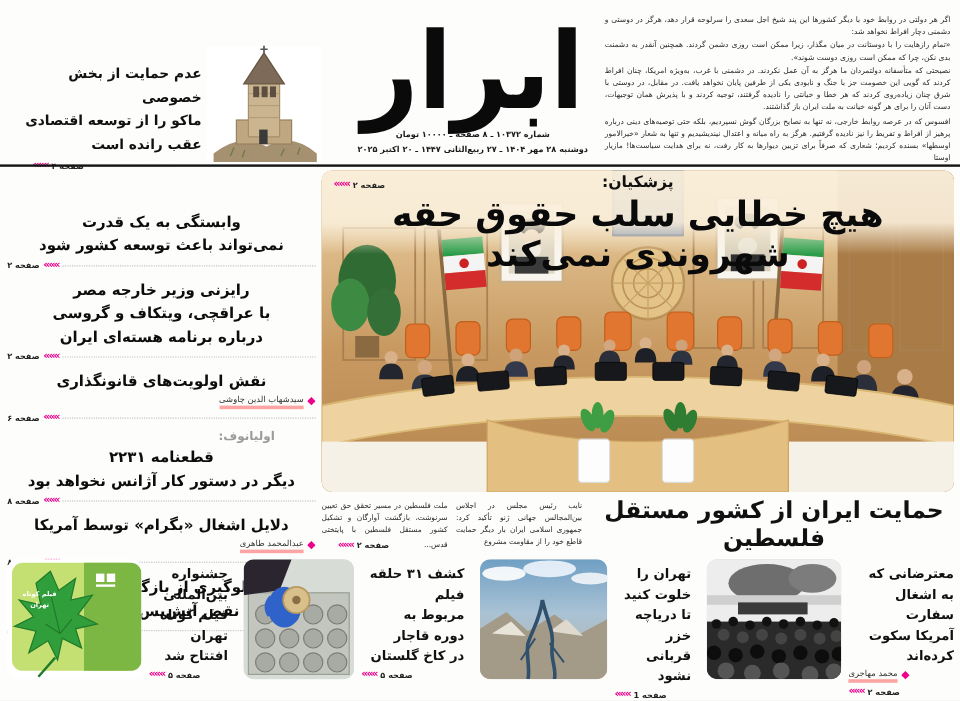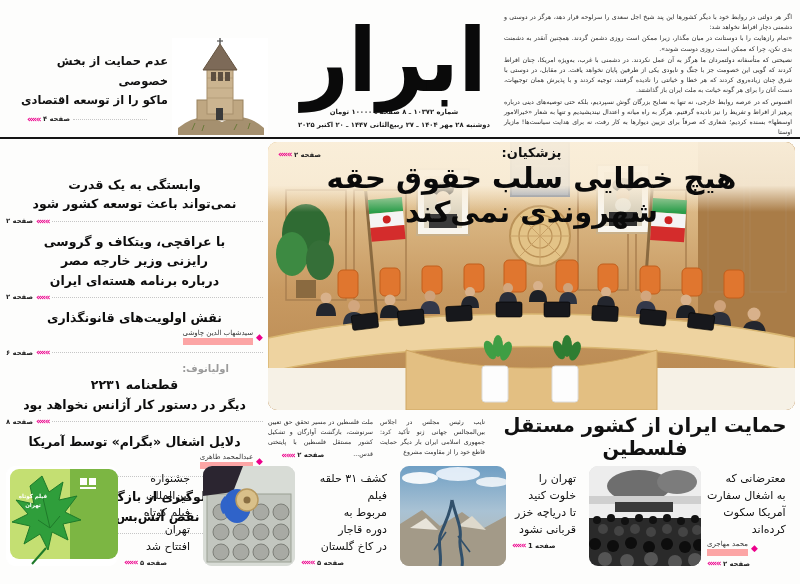--- a/index.html
+++ b/index.html
@@ -22,21 +22,21 @@
   .church-fig{width:96px;height:97px;flex:none;}
 
   
   .footer-row{display:flex;align-items:center;gap:3px;direction:ltr;margin-top:3px;}
   .chev{color:#ec008c;font-weight:bold;font-size:9px;letter-spacing:-1.5px;direction:ltr;
         unicode-bidi:bidi-override;line-height:1;}
   .pg{font-size:6.8px;font-weight:bold;color:#222;white-space:nowrap;}
   .dots{flex:1;border-top:1.5px dotted #c6c6c6;height:0;}
   .byline-row{display:flex;align-items:center;justify-content:flex-start;gap:3px;margin-top:2px;}
   .diamond{color:#ec008c;font-size:9px;line-height:1;}
-  .byline{font-size:7px;color:#333;border-bottom:7px solid #fca5a5;padding-bottom:1px;}
+  .byline{font-size:7px;color:#333;border-bottom:3px solid #fca5a5;padding-bottom:1px;}
 
   
   .left-col{position:absolute;top:144px;left:6px;width:257px;margin-top:27px;}
   .lc-item{padding:4px 0 2px 0;}
   .lc-item .hl{font-size:12.5px;font-weight:bold;text-align:center;line-height:1.55;color:#0d0d0d;}
   .kicker{font-size:10px;font-weight:bold;color:#9b9b9b;text-align:right;padding-right:34px;margin-bottom:1px;}
 
   
   .main-story{position:absolute;top:142px;left:268px;width:527px;height:268px;border-radius:9px;
               overflow:hidden;background:#caa066;}
@@ -53,21 +53,21 @@
              align-items:center;gap:10px;}
   .pal-head{width:300px;font-size:19.5px;font-weight:bold;text-align:center;line-height:1.2;}
   .pal-lead{flex:1;display:flex;gap:7px;direction:rtl;padding-top:4px;}
   .pal-col{width:50%;font-size:6.2px;line-height:1.65;text-align:justify;color:#2a2a2a;}
 
   
   .bottom-row{position:absolute;top:466px;left:8px;width:787px;height:112px;display:flex;
               direction:rtl;gap:13px;}
   .b-item{display:flex;direction:rtl;gap:6px;}
   .b-text{display:flex;flex-direction:column;padding-top:4px;}
-  .b-text .hl{font-size:11px;font-weight:normal;text-align:right;line-height:1.55;}
+  .b-text .hl{font-size:11px;font-weight:bold;text-align:right;line-height:1.55;}
   .fig{height:100px;border-radius:9px;overflow:hidden;flex:none;position:relative;background:#ddd;}
   .poster-label{position:absolute;top:26px;left:8px;width:38px;color:#fff;font-size:5.5px;
                 font-weight:bold;text-align:center;line-height:1.6;}
 </style>
 </head>
 <body>
 
 <div class="page">
 
   <div class="masthead">
@@ -102,20 +102,21 @@
         <line x1="48" y1="6" x2="48" y2="0" stroke="#555" stroke-width="1.4"></line>
         <line x1="45" y1="3" x2="51" y2="3" stroke="#555" stroke-width="1.2"></line>
         <path d="M20 92 l3 -7 M30 93 l2 -6 M62 92 l3 -6 M76 91 l2 -6" stroke="#6b7a3a" stroke-width="1"></path>
         <rect x="44" y="70" width="7" height="12" fill="#3a3a3a"></rect>
       </svg>
     </div>
     <div class="church-head">
       <div class="hl">
         <div>عدم حمایت از بخش خصوصی</div>
         <div>ماکو را از توسعه اقتصادی</div>
+        <div>عقب رانده است</div>
       </div>
       <div class="footer-row" style="width:120px;margin:4px auto 0 auto;">
         <span class="chev">«««</span>
         <span class="pg">صفحه ۴</span>
         <span class="dots"></span>
       </div>
     </div>
   </div>
 
   <div class="top-rule"></div>
@@ -129,22 +130,22 @@
       </div>
       <div class="footer-row">
         <span class="pg">صفحه ۲</span>
         <span class="chev">«««</span>
         <span class="dots"></span>
       </div>
     </div>
 
     <div class="lc-item">
       <div class="hl">
+        <div>رایزنی وزیر خارجه مصر</div>
         <div>با عراقچی، ویتکاف و گروسی</div>
-        <div>رایزنی وزیر خارجه مصر</div>
         <div>درباره برنامه هسته‌ای ایران</div>
       </div>
       <div class="footer-row">
         <span class="pg">صفحه ۲</span>
         <span class="chev">«««</span>
         <span class="dots"></span>
       </div>
     </div>
 
     <div class="lc-item">

